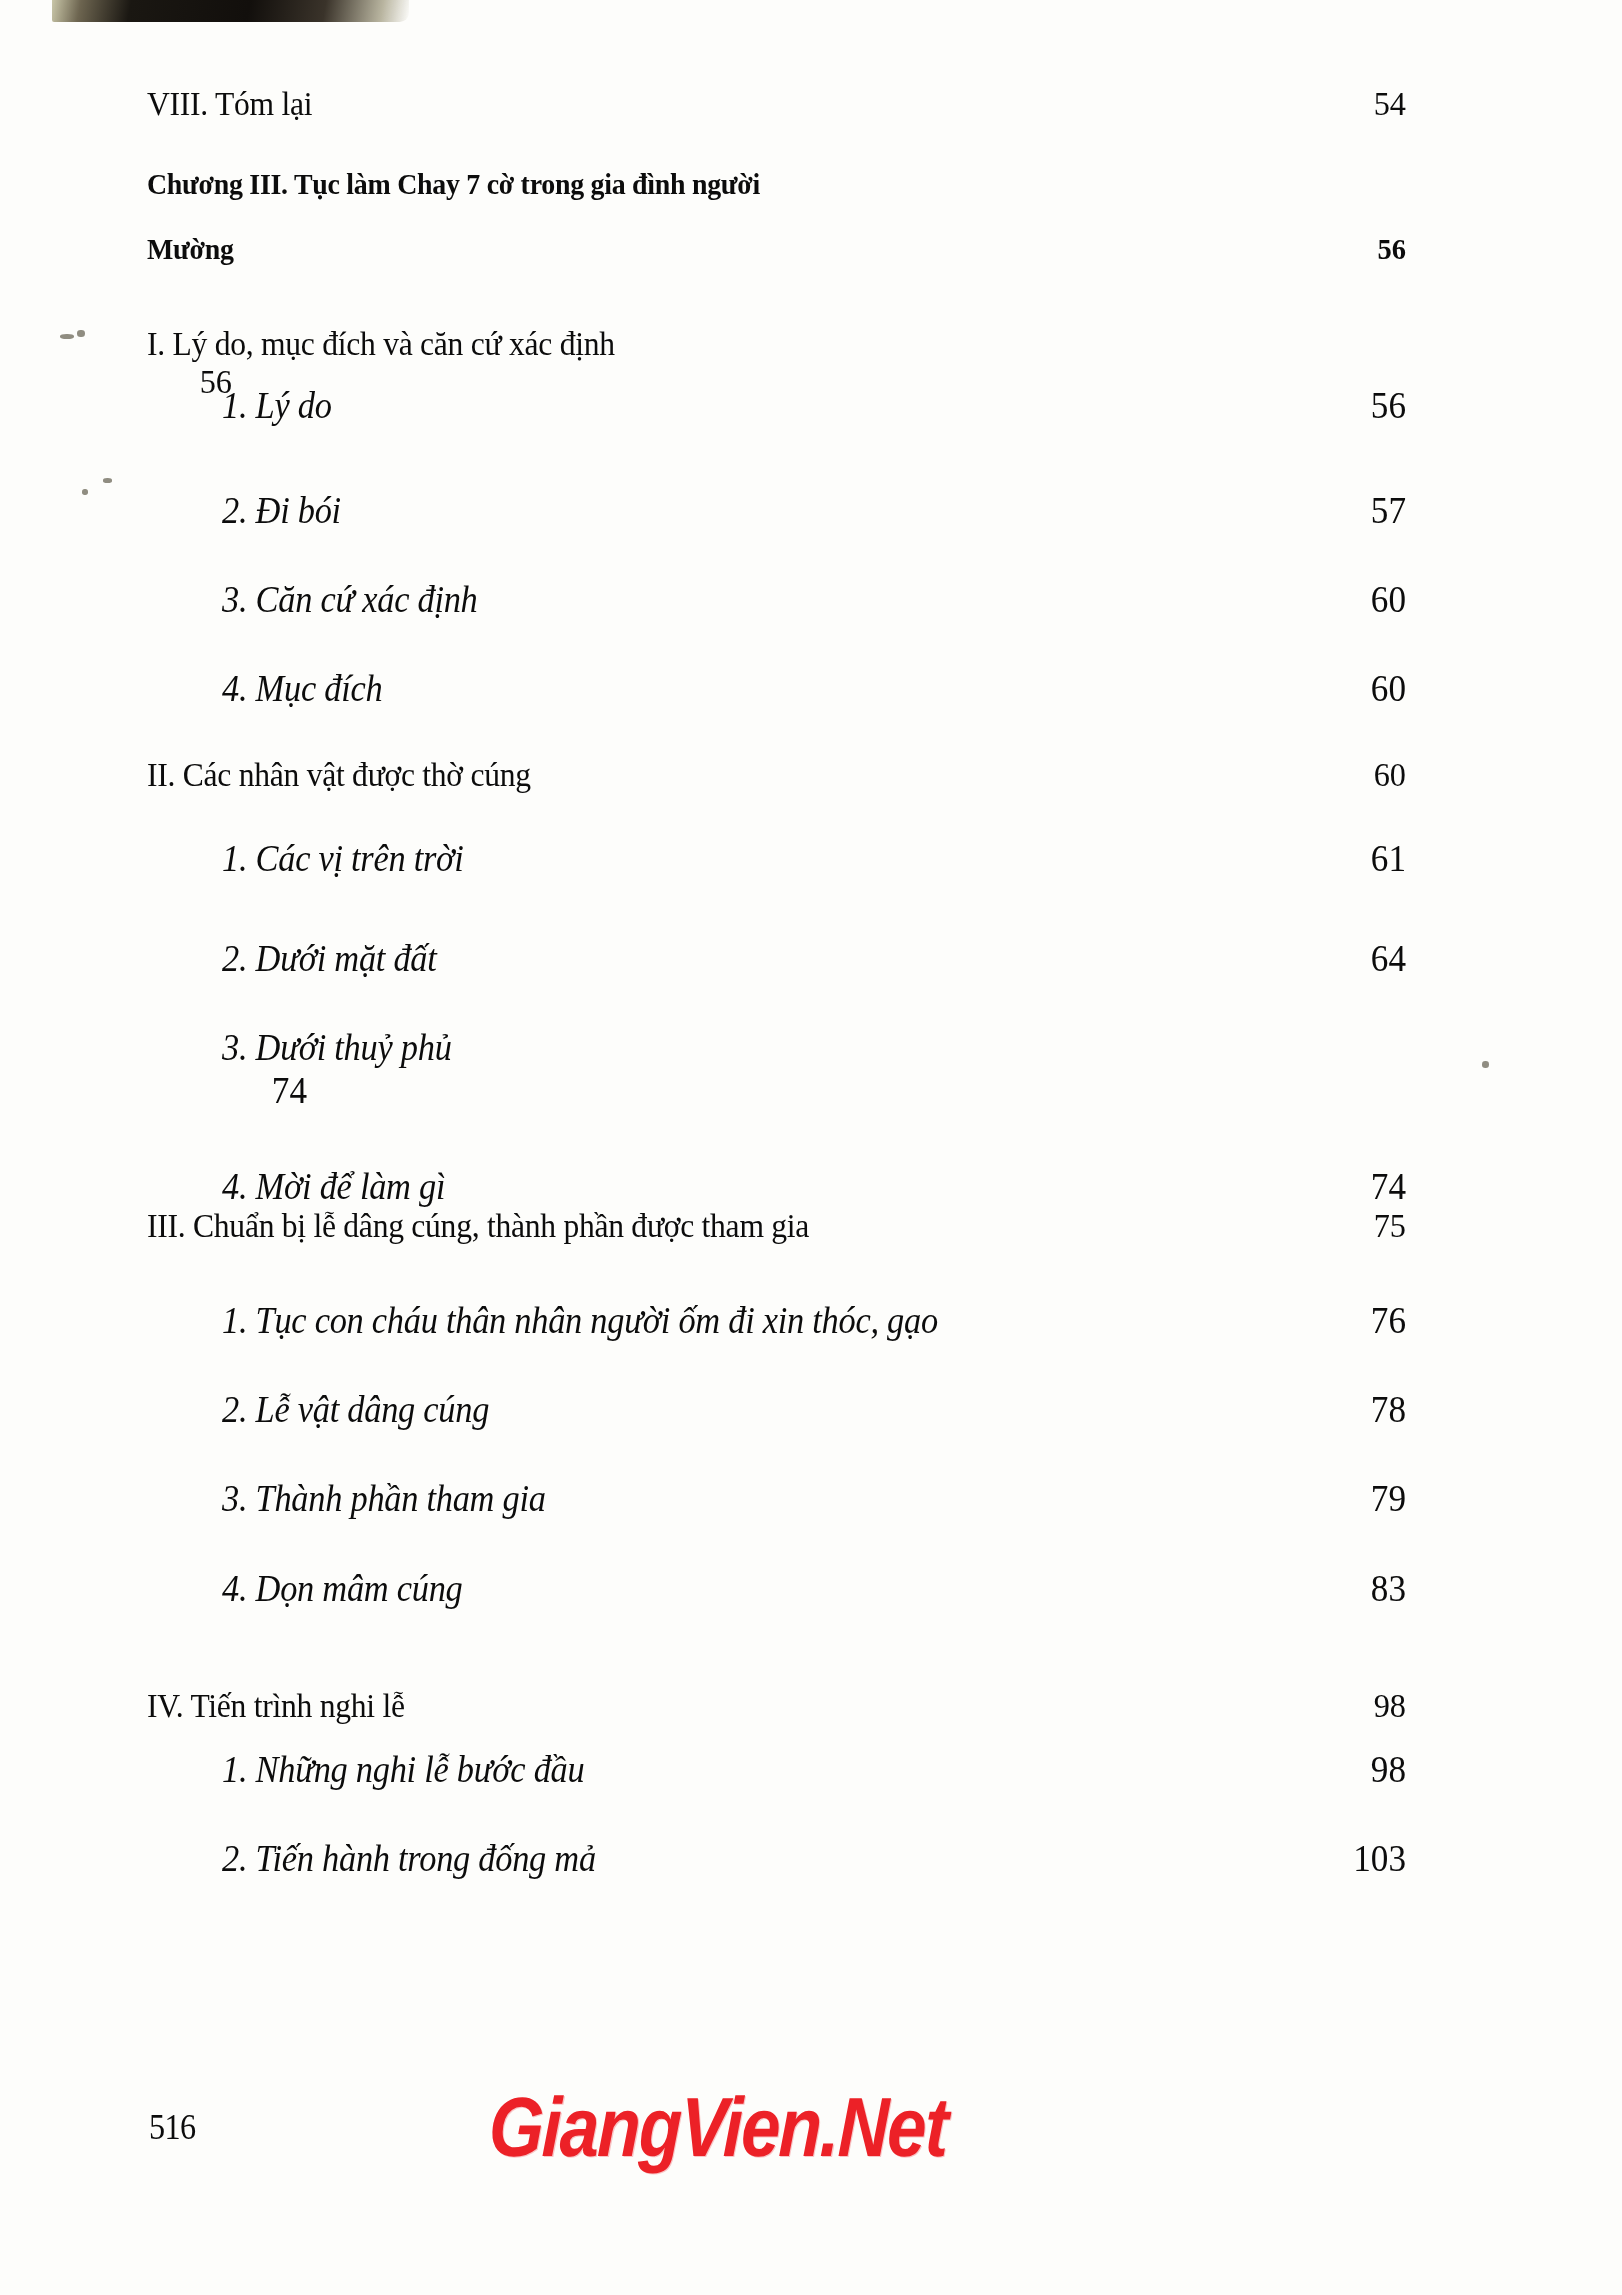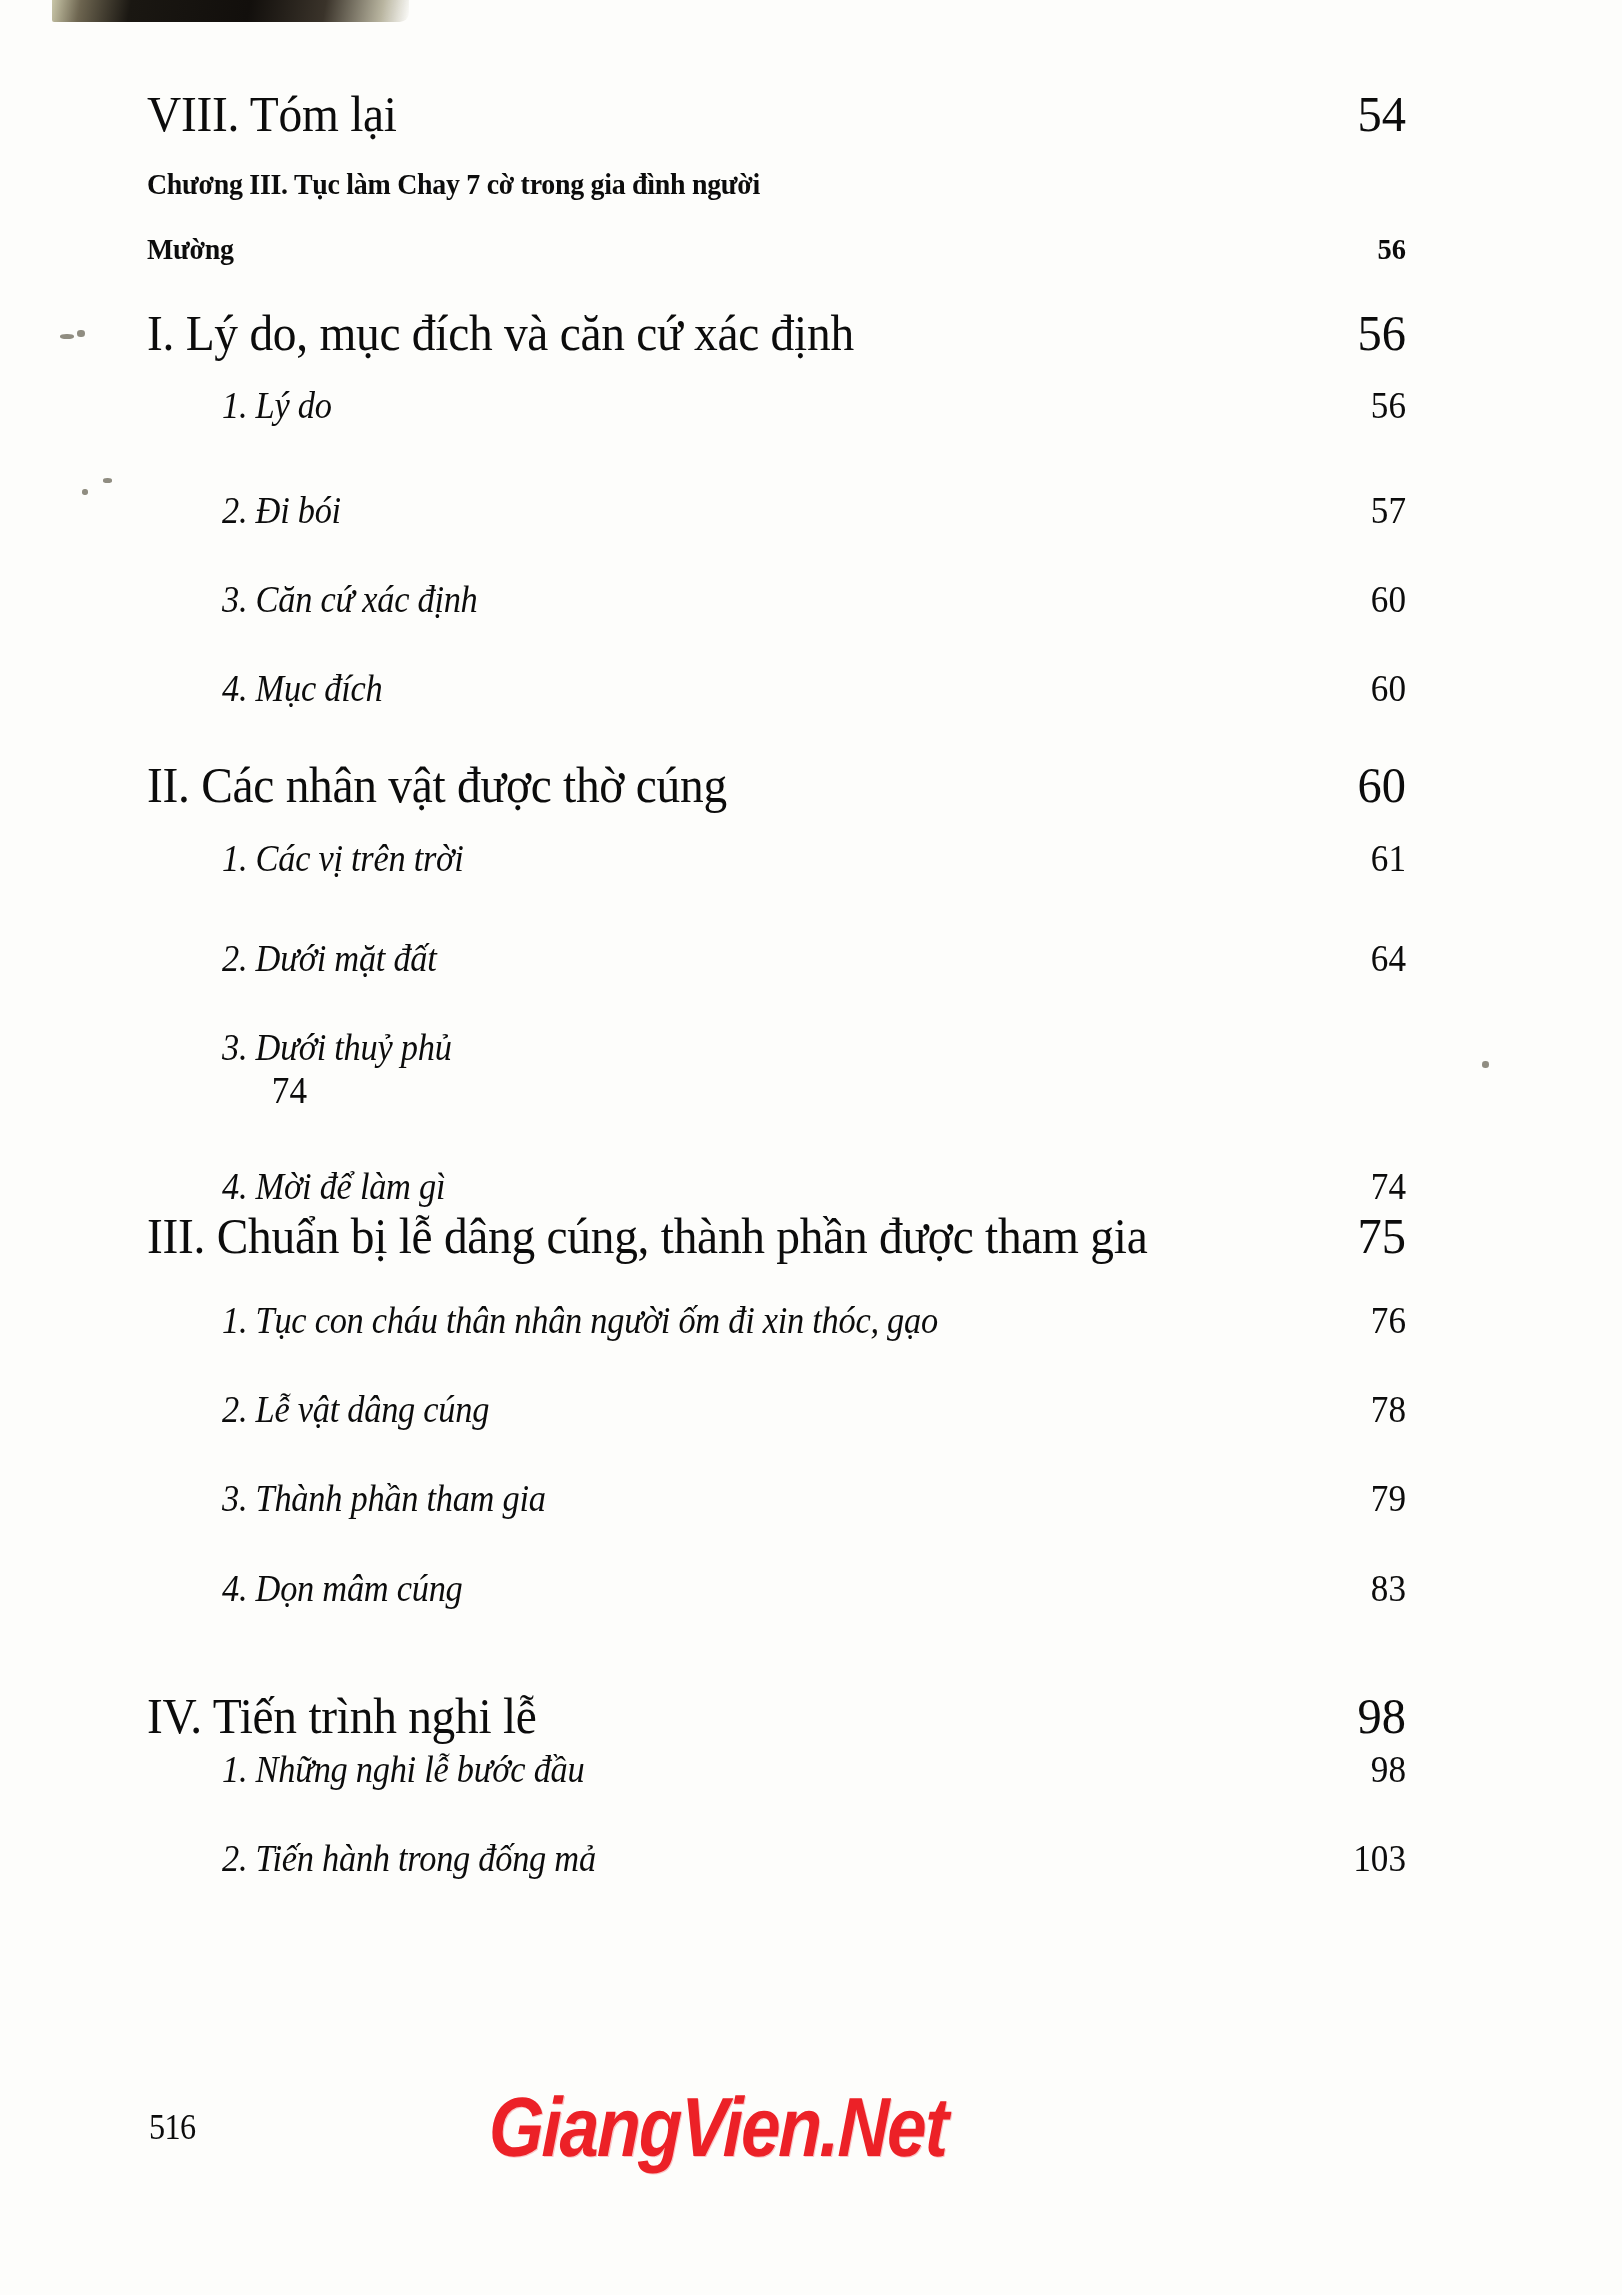--- a/index.html
+++ b/index.html
@@ -68,21 +68,21 @@
   }
 
   
   .lvl-chapter .txt,
   .lvl-chapter .pg { font-weight: 700; }
   .lvl-section .txt,
   .lvl-section .pg { font-weight: 400; }
   .lvl-sub .txt { font-style: italic; }
 
   .lvl-chapter { font-size: 30px; }
-  .lvl-section { font-size: 51px; }
+  .lvl-section { font-size: 34px; }
   .lvl-sub     { font-size: 37px; }
 
   .indent-0 { left: 147px; width: 1259px; }
   .indent-1 { left: 222px; width: 1184px; }
 
   .pagenum-bottom {
     position: absolute;
     left: 149px;
     top: 2108px;
     font-size: 35px;
@@ -121,21 +121,21 @@
         <span class="pg">54</span>
       </div>
       <div class="row lvl-chapter indent-0" style="top: 167px;">
         <span class="txt">Chương III. Tục làm Chay 7 cờ trong gia đình người</span>
         <span class="pg"></span>
       </div>
       <div class="row lvl-chapter indent-0" style="top: 232px;">
         <span class="txt">Mường</span>
         <span class="pg">56</span>
       </div>
-      <div class="row lvl-section indent-0" style="top: 304px;">
+      <div class="row lvl-section indent-0" style="top: 325px; flex-direction: column;">
         <span class="txt">I. Lý do, mục đích và căn cứ xác định</span>
         <span class="pg">56</span>
       </div>
       <div class="row lvl-sub indent-1" style="top: 384px;">
         <span class="txt">1. Lý do</span>
         <span class="pg">56</span>
       </div>
       <div class="row lvl-sub indent-1" style="top: 489px; gap: 24px;">
         <span class="txt">2. Đi bói</span>
         <span class="pg">57</span>

